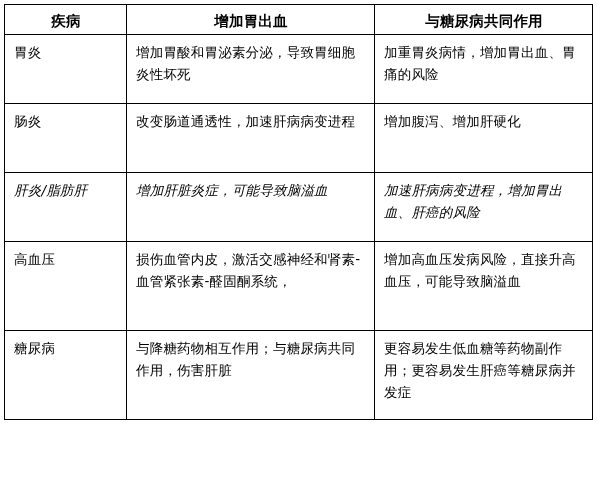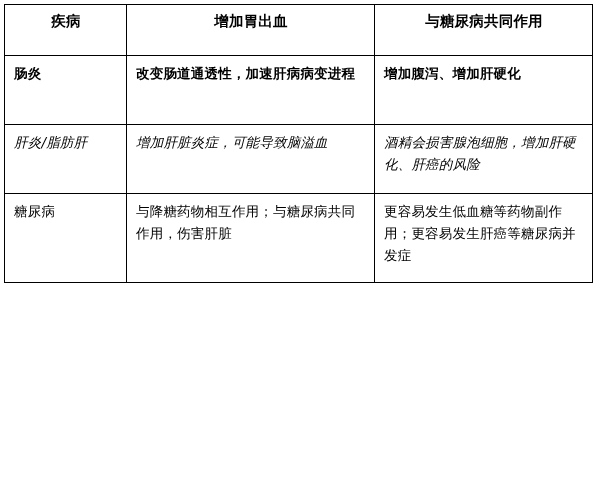--- a/index.html
+++ b/index.html
@@ -33,35 +33,35 @@
     font-size: 13.5px;
     line-height: 1.62;
     letter-spacing: 0.2px;
     word-break: break-word;
   }
   table.disease-table thead th {
     text-align: center;
     font-weight: bold;
     font-size: 14.5px;
     padding-top: 5px;
-    padding-bottom: 22px;
+    padding-bottom: 1px;
     vertical-align: middle;
   }
   col.c1 { width: 122px; }
   col.c2 { width: 248px; }
   col.c3 { width: 218px; }
   td.col-disease {
     vertical-align: middle;
     font-size: 13.5px;
   }
   td.col-effect, td.col-risk {
     vertical-align: middle;
   }
   .row-gastritis td { height: 54px; }
-  .row-enteritis td { height: 54px; font-weight: bold; }
+  .row-enteritis td { height: 54px; }
   .row-liver td { height: 54px; font-style: italic; }
   .row-pancreatitis td { height: 92px; }
   .row-hypertension td { height: 74px; }
   .row-diabetes td { height: 74px; }
 </style>
 </head>
 <body>
 
 <div class="table-wrap">
   <table class="disease-table">
@@ -71,29 +71,39 @@
       <col class="c3">
     </colgroup>
     <thead>
       <tr>
         <th>疾病</th>
         <th>增加胃出血</th>
         <th>与糖尿病共同作用</th>
       </tr>
     </thead>
     <tbody>
+      <tr class="row-gastritis">
+        <td class="col-disease">胃炎</td>
+        <td class="col-effect">增加胃酸和胃泌素分泌，导致胃细胞炎性坏死</td>
+        <td class="col-risk">加重胃炎病情，增加胃出血、胃痛的风险</td>
+      </tr>
       <tr class="row-enteritis">
         <td class="col-disease">肠炎</td>
         <td class="col-effect">改变肠道通透性，加速肝病病变进程</td>
         <td class="col-risk">增加腹泻、增加肝硬化</td>
       </tr>
       <tr class="row-liver">
         <td class="col-disease">肝炎/脂肪肝</td>
         <td class="col-effect">增加肝脏炎症，可能导致脑溢血</td>
-        <td class="col-risk">酒精会损害腺泡细胞，增加肝硬化、肝癌的风险</td>
+        <td class="col-risk">加速肝病病变进程，增加胃出血、肝癌的风险</td>
+      </tr>
+      <tr class="row-hypertension">
+        <td class="col-disease">高血压</td>
+        <td class="col-effect">损伤血管内皮，激活交感神经和肾素-血管紧张素-醛固酮系统，</td>
+        <td class="col-risk">增加高血压发病风险，直接升高血压，可能导致脑溢血</td>
       </tr>
       <tr class="row-diabetes">
         <td class="col-disease">糖尿病</td>
         <td class="col-effect">与降糖药物相互作用；与糖尿病共同作用，伤害肝脏</td>
         <td class="col-risk">更容易发生低血糖等药物副作用；更容易发生肝癌等糖尿病并发症</td>
       </tr>
     </tbody>
   </table>
 </div>
 

